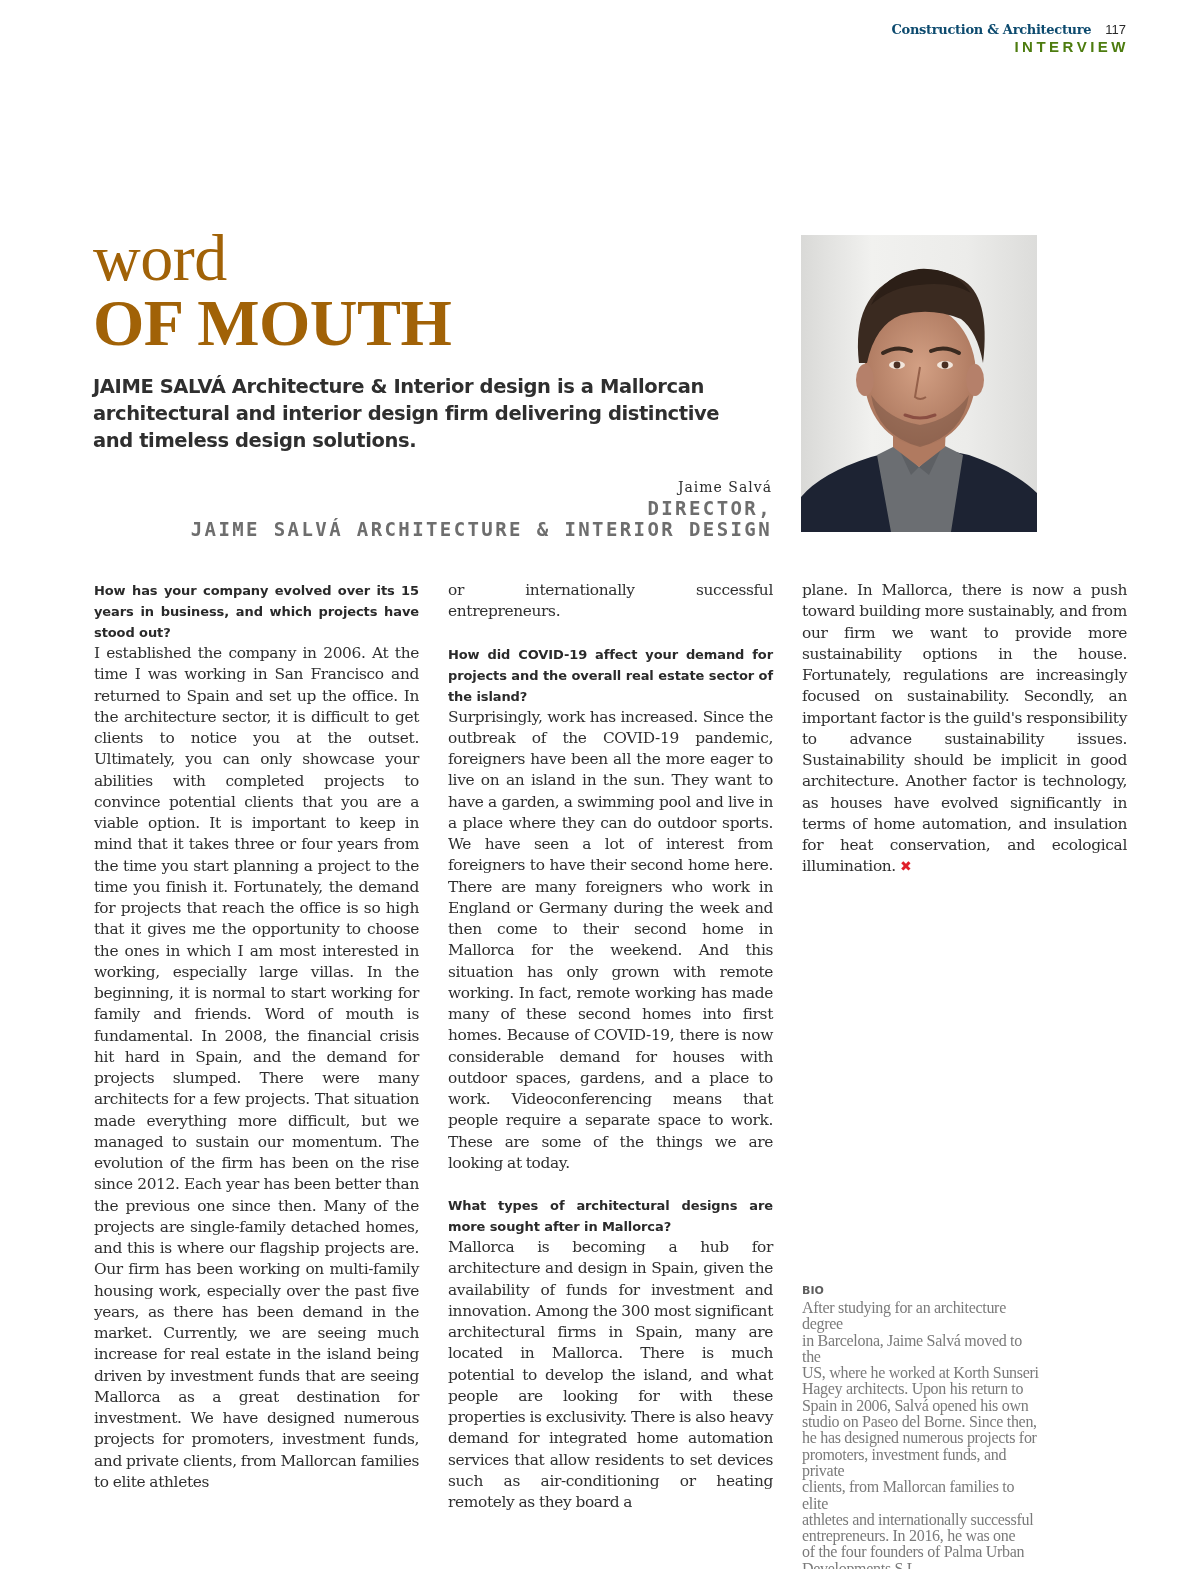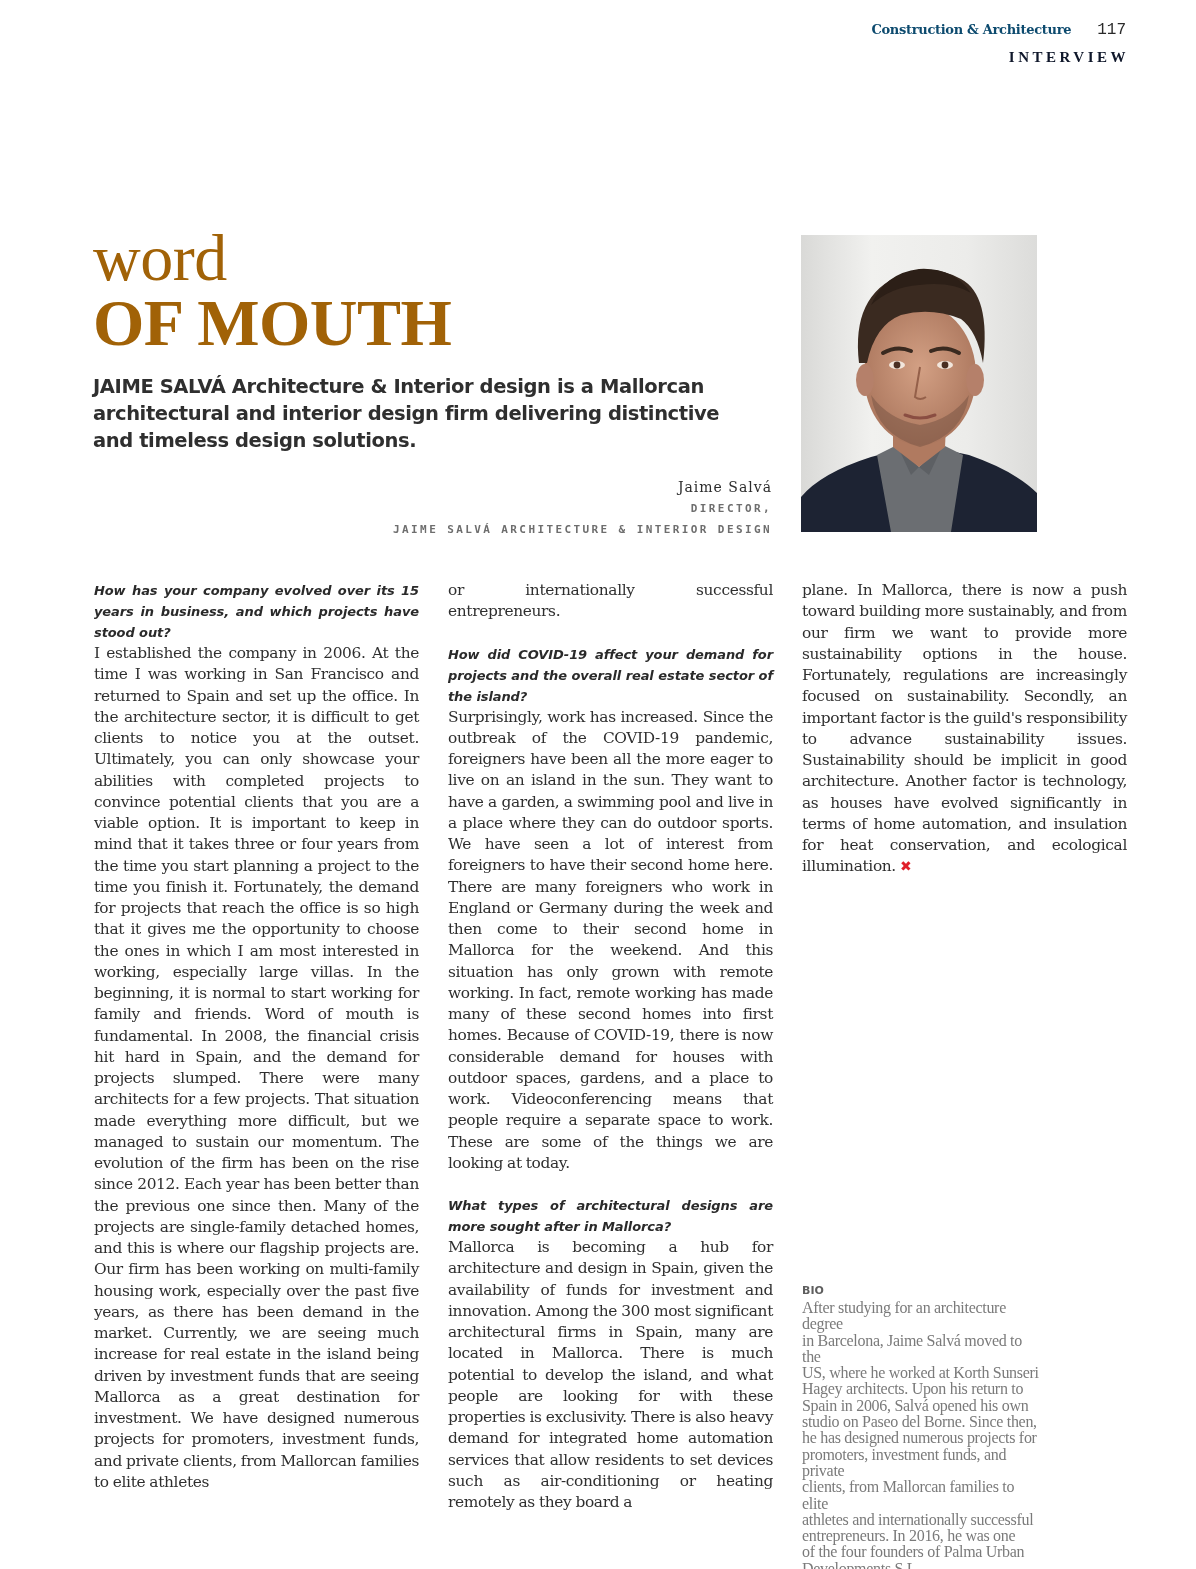--- a/index.html
+++ b/index.html
@@ -1,40 +1,40 @@
 <!DOCTYPE html>
 <html><head>
 <meta charset="utf-8">
 <style>
   html, body { margin: 0; padding: 0; background: #ffffff; }
   body { width: 1196px; height: 1569px; position: relative; overflow: hidden; color: #2b2b2b; }
 
   .running-head { position: absolute; right: 70px; top: 20px; text-align: right; }
   .running-head .section { font-family: "DejaVu Serif", serif; font-weight: bold; font-size: 13px; color: #0c4a6e; letter-spacing: -0.3px; }
-  .running-head .page-num { font-family: Liberation Mono, monospace; font-size: 16px; color: #2a2a2a; margin-left: 26px; }
-  .running-head .kicker { font-family: Liberation Serif, serif; font-weight: bold; font-size: 15px; letter-spacing: 3.5px; color: #0f172a; margin-top: 10px; margin-right: -3px; }
+  .running-head .page-num { font-family: Liberation Sans, sans-serif; font-size: 13px; color: #2a2a2a; margin-left: 14px; }
+  .running-head .kicker { font-family: Liberation Sans, sans-serif; font-weight: bold; font-size: 15px; letter-spacing: 3.5px; color: #4d7c0f; margin-right: -3px; }
 
   .headline { position: absolute; left: 93px; top: 226px; font-family: "Liberation Serif", "DejaVu Serif", serif; color: #a16207; line-height: 0.98; }
   .headline .line1 { font-size: 66px; font-weight: normal; letter-spacing: -0.5px; }
   .headline .line2 { font-size: 66px; font-weight: bold; letter-spacing: -0.5px; }
 
   .standfirst { position: absolute; left: 93px; top: 373px; width: 650px; font-family: "DejaVu Sans", "Liberation Sans", sans-serif; font-size: 19.5px; line-height: 27px; color: #2f2f2f; letter-spacing: -0.4px; font-weight: bold; }
 
   .byline { position: absolute; right: 424px; top: 476px; text-align: right; }
   .byline .name { font-family: "DejaVu Serif", serif; font-size: 14px; color: #2c2c2c; letter-spacing: 1px; line-height: 22px; }
-  .byline .role, .byline .org { font-family: "DejaVu Sans Mono", "Liberation Mono", monospace; font-weight: bold; font-size: 11px; color: #6e6e6e; letter-spacing: 2.4px; line-height: 21px; }
+  .byline .role, .byline .org { font-family: "DejaVu Sans Mono", "Liberation Mono", monospace; font-weight: bold; font-size: 19px; color: #6e6e6e; letter-spacing: 2.4px; line-height: 21px; }
 
   .portrait { position: absolute; left: 801px; top: 235px; width: 236px; height: 297px; overflow: hidden; background: #e9e9e7; }
 
   .col { position: absolute; top: 580px; width: 325px; }
   .col1 { left: 94px; }
   .col2 { left: 448px; }
   .col3 { left: 802px; }
 
-  .q { font-family: "DejaVu Sans", "Liberation Sans", sans-serif; font-weight: bold; font-size: 13px; line-height: 21px; color: #2a2a2a; text-align: justify; letter-spacing: -0.1px; margin: 0; font-style: italic; }
+  .q { font-family: "DejaVu Sans", "Liberation Sans", sans-serif; font-weight: bold; font-size: 13px; line-height: 21px; color: #2a2a2a; text-align: justify; letter-spacing: -0.1px; margin: 0; }
   .a { font-family: "DejaVu Serif", "Liberation Serif", serif; font-size: 15.4px; line-height: 21.25px; color: #2f2f2f; text-align: justify; margin: 0; letter-spacing: -0.35px; word-spacing: -0.5px; }
   .gap { height: 21px; }
 
   .end-mark { color: #e0202a; font-weight: bold; font-family: "DejaVu Sans", sans-serif; font-size: 14px; margin-left: 4px; }
 
   .bio { position: absolute; left: 802px; top: 1284px; width: 240px; }
   .bio .label { font-family: "DejaVu Sans", "Liberation Sans", sans-serif; font-weight: bold; font-size: 11px; color: #5e5e5e; margin-bottom: 3px; }
   .bio .text { font-family: Liberation Serif, serif; font-size: 16px; line-height: 16.3px; color: #7a7a7a; letter-spacing: -0.3px; white-space: pre-line; }
 </style>
 </head>

